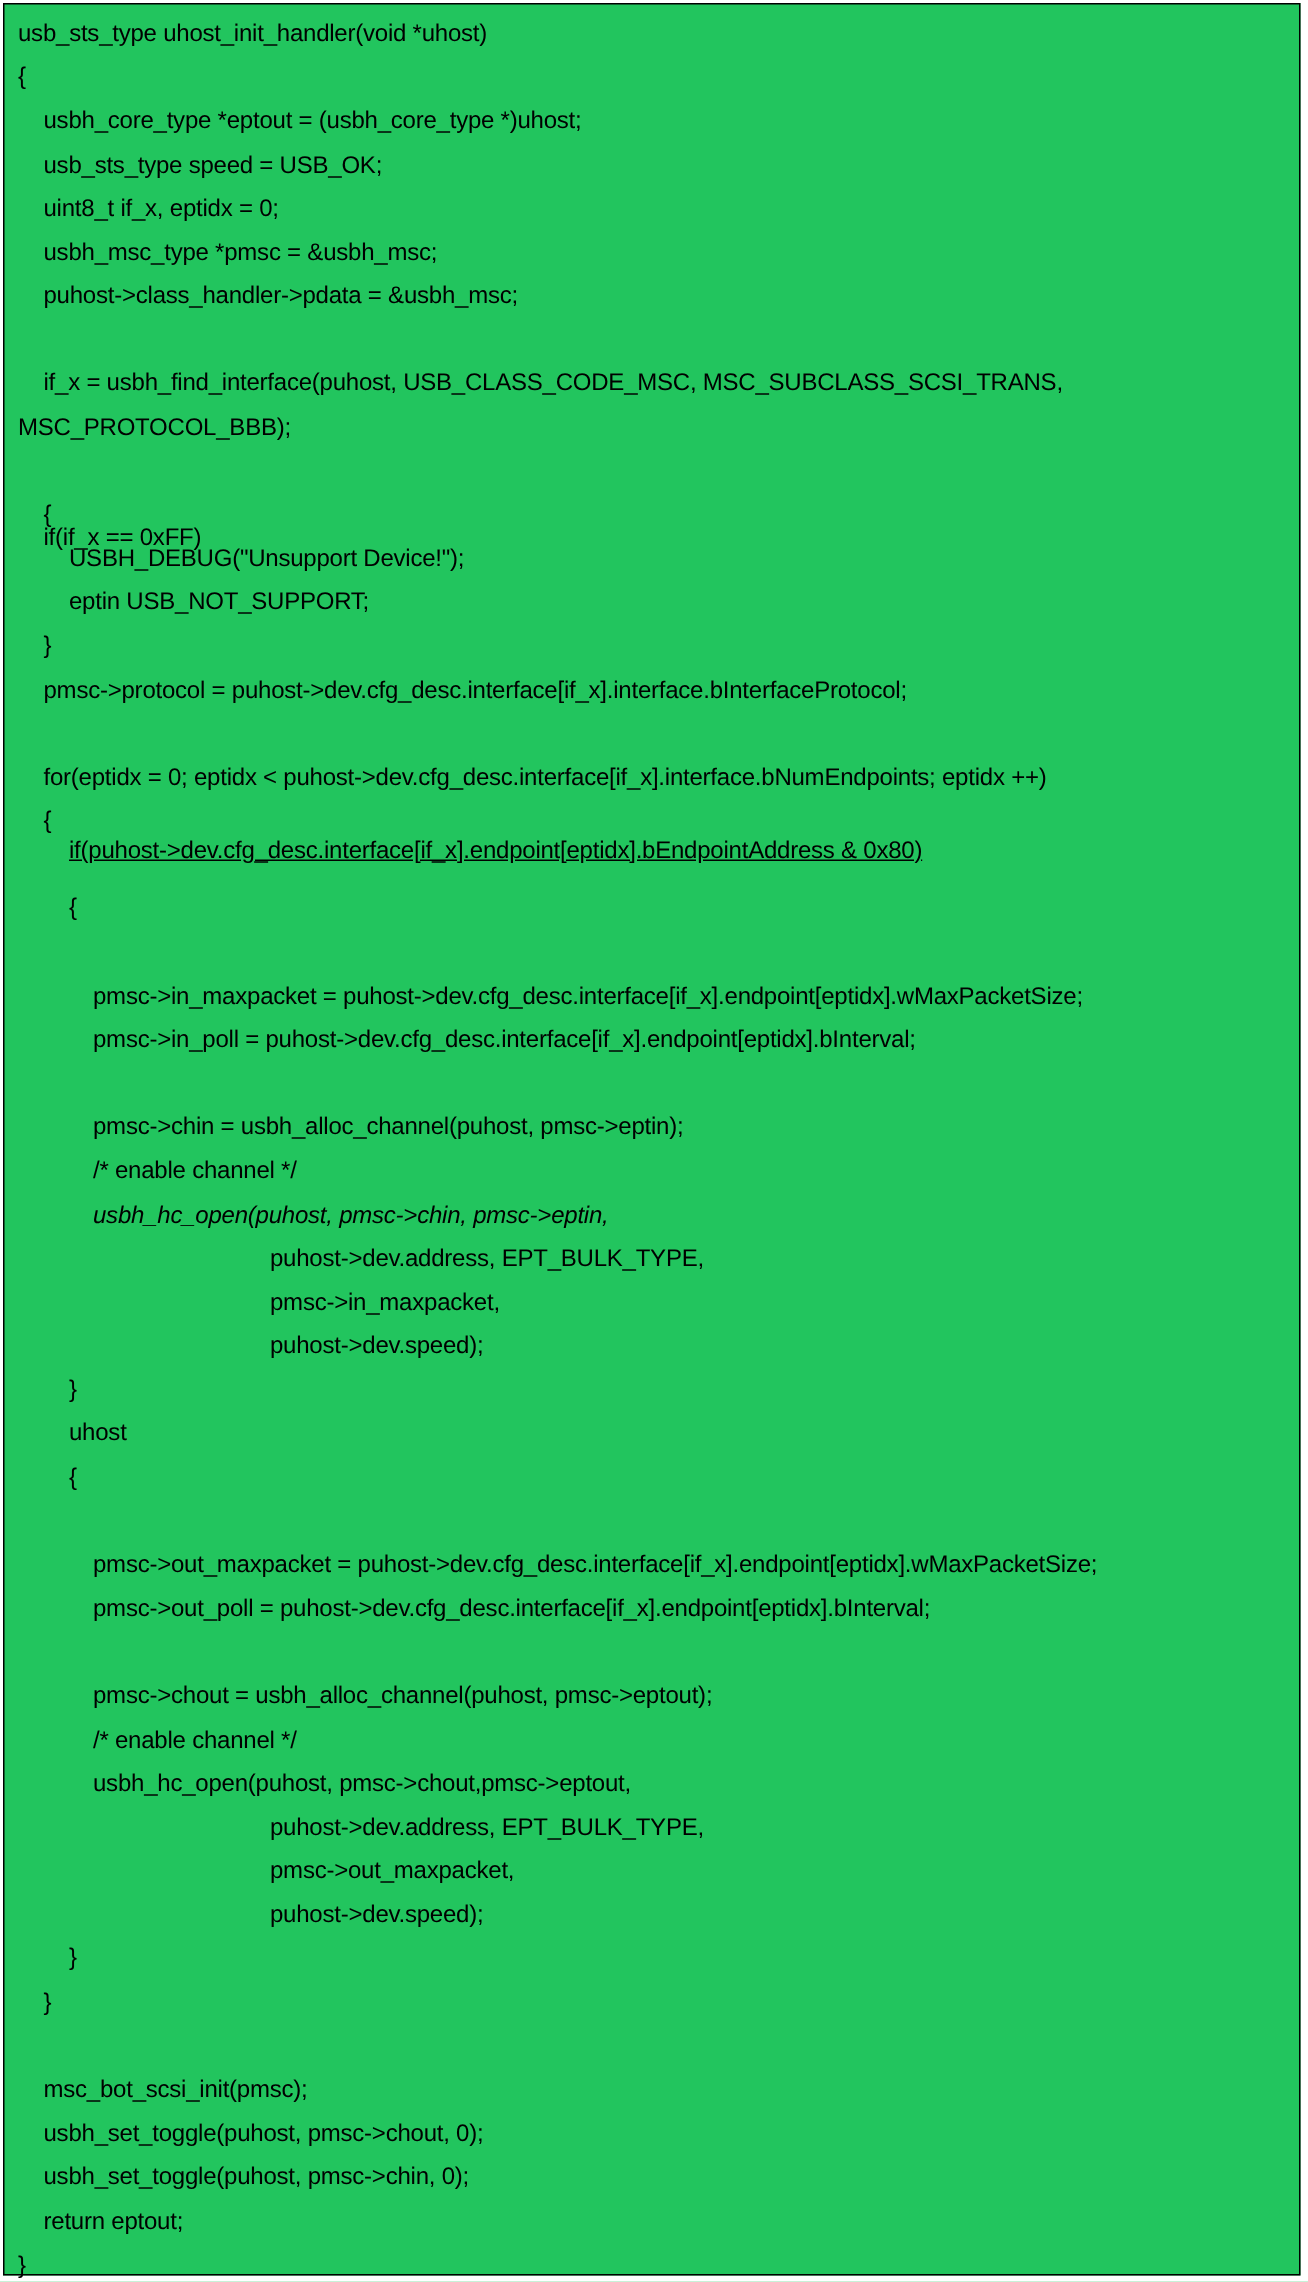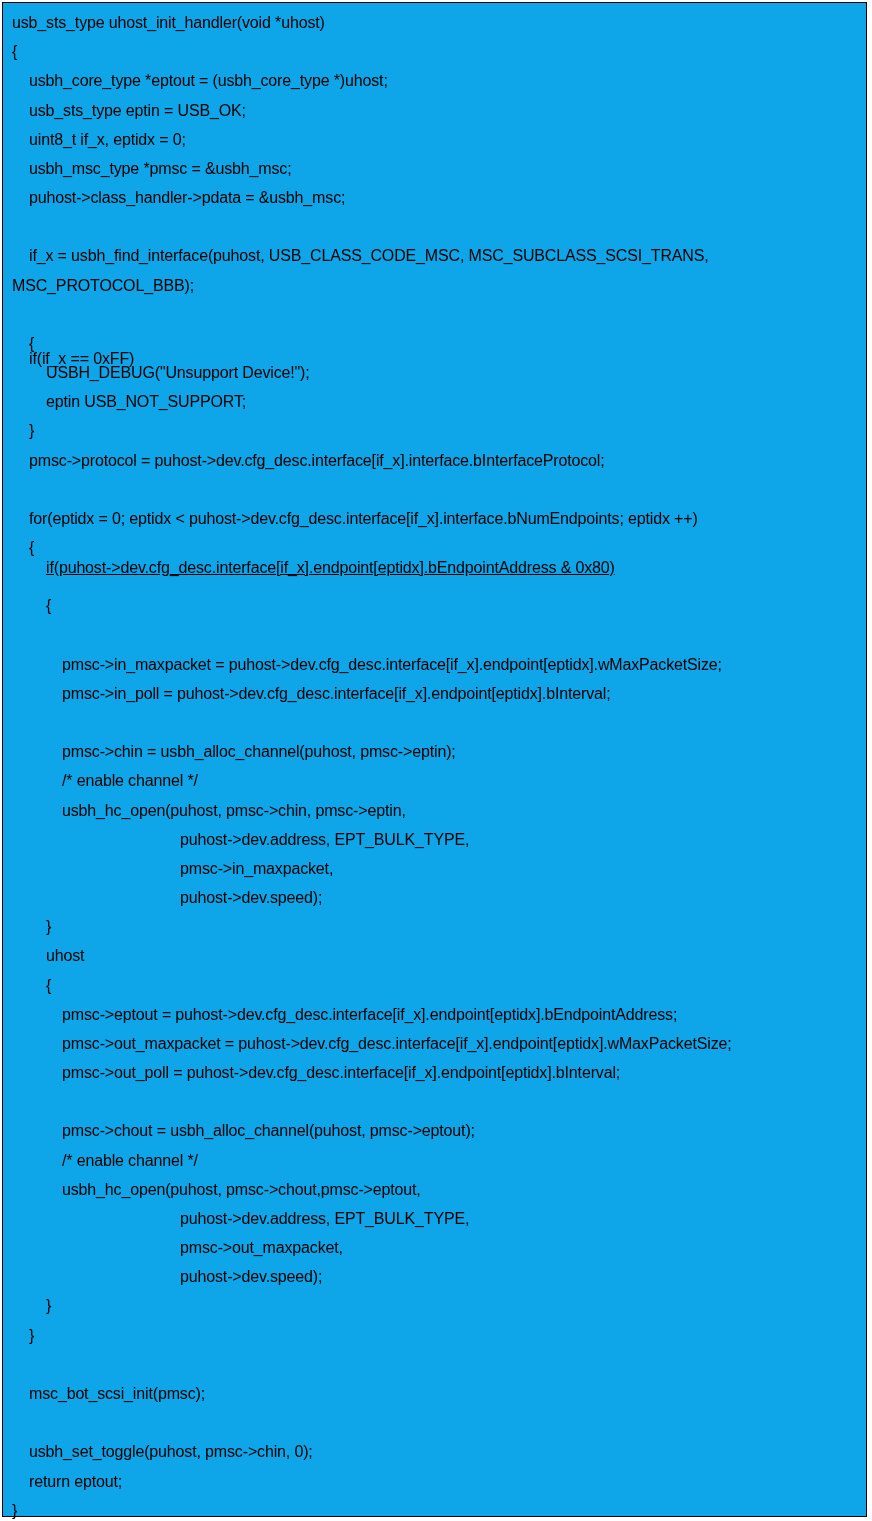--- a/index.html
+++ b/index.html
@@ -2,42 +2,42 @@
 <html><head>
 <meta charset="utf-8">
 <style>
   html, body { margin: 0; padding: 0; background: #ffffff; }
   body { width: 872px; height: 1521px; position: relative; overflow: hidden; }
   .code-box {
     position: absolute; left: 2px; top: 2px;
     width: 865px; height: 1515px;
     border: 1.5px solid #000000;
     box-sizing: border-box;
-    background: #0ea5e9;
+    background: #22c55e;
   }
   .code-line {
     position: absolute;
     left: 0; right: 0;
     height: 29px;
     font-family: "Liberation Sans", sans-serif;
     font-size: 16px;
     line-height: 29px;
     color: #000000;
     white-space: pre;
     letter-spacing: -0.15px;
   }
 </style>
 </head>
 <body>
 
 <div class="code-box" id="code-box">
     <div class="code-line" style="top: 5px; padding-left: 9px;">usb_sts_type uhost_init_handler(void *uhost)</div>
     <div class="code-line" style="top: 34.17px; padding-left: 9px;">{</div>
     <div class="code-line" style="top: 63.34px; padding-left: 26px;">usbh_core_type *eptout = (usbh_core_type *)uhost;</div>
-    <div class="code-line" style="top: 92.51px; padding-left: 26px;">usb_sts_type eptin = USB_OK;</div>
+    <div class="code-line" style="top: 92.51px; padding-left: 26px;">usb_sts_type speed = USB_OK;</div>
     <div class="code-line" style="top: 121.68px; padding-left: 26px;">uint8_t if_x, eptidx = 0;</div>
     <div class="code-line" style="top: 150.85px; padding-left: 26px;">usbh_msc_type *pmsc = &amp;usbh_msc;</div>
     <div class="code-line" style="top: 180.02px; padding-left: 26px;">puhost-&gt;class_handler-&gt;pdata = &amp;usbh_msc;</div>
     <div class="code-line" style="top: 209.19px; padding-left: 26px;"></div>
     <div class="code-line" style="top: 238.36px; padding-left: 26px;">if_x = usbh_find_interface(puhost, USB_CLASS_CODE_MSC, MSC_SUBCLASS_SCSI_TRANS,</div>
     <div class="code-line" style="top: 267.53px; padding-left: 9px;">MSC_PROTOCOL_BBB);</div>
     <div class="code-line" style="top: 296.7px; padding-left: 26px; margin-top: 44px;">if(if_x == 0xFF)</div>
     <div class="code-line" style="top: 325.87px; padding-left: 26px;">{</div>
     <div class="code-line" style="top: 355.04px; padding-left: 43px;">USBH_DEBUG("Unsupport Device!");</div>
     <div class="code-line" style="top: 384.21px; padding-left: 43px;">eptin USB_NOT_SUPPORT;</div>
@@ -46,37 +46,37 @@
     <div class="code-line" style="top: 471.72px; padding-left: 26px;"></div>
     <div class="code-line" style="top: 500.89px; padding-left: 26px;">for(eptidx = 0; eptidx &lt; puhost-&gt;dev.cfg_desc.interface[if_x].interface.bNumEndpoints; eptidx ++)</div>
     <div class="code-line" style="top: 530.06px; padding-left: 26px;">{</div>
     <div class="code-line" style="top: 550px; padding-left: 43px; text-decoration: underline;">if(puhost-&gt;dev.cfg_desc.interface[if_x].endpoint[eptidx].bEndpointAddress &amp; 0x80)</div>
     <div class="code-line" style="top: 588.4px; padding-left: 43px;">{</div>
     <div class="code-line" style="top: 646.74px; padding-left: 59px;">pmsc-&gt;in_maxpacket = puhost-&gt;dev.cfg_desc.interface[if_x].endpoint[eptidx].wMaxPacketSize;</div>
     <div class="code-line" style="top: 675.91px; padding-left: 59px;">pmsc-&gt;in_poll = puhost-&gt;dev.cfg_desc.interface[if_x].endpoint[eptidx].bInterval;</div>
     <div class="code-line" style="top: 705.08px; padding-left: 59px;"></div>
     <div class="code-line" style="top: 734.25px; padding-left: 59px;">pmsc-&gt;chin = usbh_alloc_channel(puhost, pmsc-&gt;eptin);</div>
     <div class="code-line" style="top: 763.42px; padding-left: 59px;">/* enable channel */</div>
-    <div class="code-line" style="top: 792.59px; padding-left: 59px;">usbh_hc_open(puhost, pmsc-&gt;chin, pmsc-&gt;eptin,</div>
+    <div class="code-line" style="top: 792.59px; padding-left: 59px; font-style: italic;">usbh_hc_open(puhost, pmsc-&gt;chin, pmsc-&gt;eptin,</div>
     <div class="code-line" style="top: 821.76px; padding-left: 177px;">puhost-&gt;dev.address, EPT_BULK_TYPE,</div>
     <div class="code-line" style="top: 850.93px; padding-left: 177px;">pmsc-&gt;in_maxpacket,</div>
     <div class="code-line" style="top: 880.1px; padding-left: 177px;">puhost-&gt;dev.speed);</div>
     <div class="code-line" style="top: 909.27px; padding-left: 43px;">}</div>
     <div class="code-line" style="top: 938.44px; padding-left: 43px;">uhost</div>
     <div class="code-line" style="top: 967.61px; padding-left: 43px;">{</div>
-    <div class="code-line" style="top: 996.78px; padding-left: 59px;">pmsc-&gt;eptout = puhost-&gt;dev.cfg_desc.interface[if_x].endpoint[eptidx].bEndpointAddress;</div>
     <div class="code-line" style="top: 1025.95px; padding-left: 59px;">pmsc-&gt;out_maxpacket = puhost-&gt;dev.cfg_desc.interface[if_x].endpoint[eptidx].wMaxPacketSize;</div>
     <div class="code-line" style="top: 1055.12px; padding-left: 59px;">pmsc-&gt;out_poll = puhost-&gt;dev.cfg_desc.interface[if_x].endpoint[eptidx].bInterval;</div>
     <div class="code-line" style="top: 1084.29px; padding-left: 59px;"></div>
     <div class="code-line" style="top: 1113.46px; padding-left: 59px;">pmsc-&gt;chout = usbh_alloc_channel(puhost, pmsc-&gt;eptout);</div>
     <div class="code-line" style="top: 1142.63px; padding-left: 59px;">/* enable channel */</div>
     <div class="code-line" style="top: 1171.8px; padding-left: 59px;">usbh_hc_open(puhost, pmsc-&gt;chout,pmsc-&gt;eptout,</div>
     <div class="code-line" style="top: 1200.97px; padding-left: 177px;">puhost-&gt;dev.address, EPT_BULK_TYPE,</div>
     <div class="code-line" style="top: 1230.14px; padding-left: 177px;">pmsc-&gt;out_maxpacket,</div>
     <div class="code-line" style="top: 1259.31px; padding-left: 177px;">puhost-&gt;dev.speed);</div>
     <div class="code-line" style="top: 1288.48px; padding-left: 43px;">}</div>
     <div class="code-line" style="top: 1317.65px; padding-left: 26px;">}</div>
     <div class="code-line" style="top: 1346.82px; padding-left: 26px;"></div>
     <div class="code-line" style="top: 1375.99px; padding-left: 26px;">msc_bot_scsi_init(pmsc);</div>
+    <div class="code-line" style="top: 1405.16px; padding-left: 26px;">usbh_set_toggle(puhost, pmsc-&gt;chout, 0);</div>
     <div class="code-line" style="top: 1434.33px; padding-left: 26px;">usbh_set_toggle(puhost, pmsc-&gt;chin, 0);</div>
     <div class="code-line" style="top: 1463.5px; padding-left: 26px;">return eptout;</div>
     <div class="code-line" style="top: 1492.67px; padding-left: 9px;">}</div>
   </div>
 
 </body></html>

